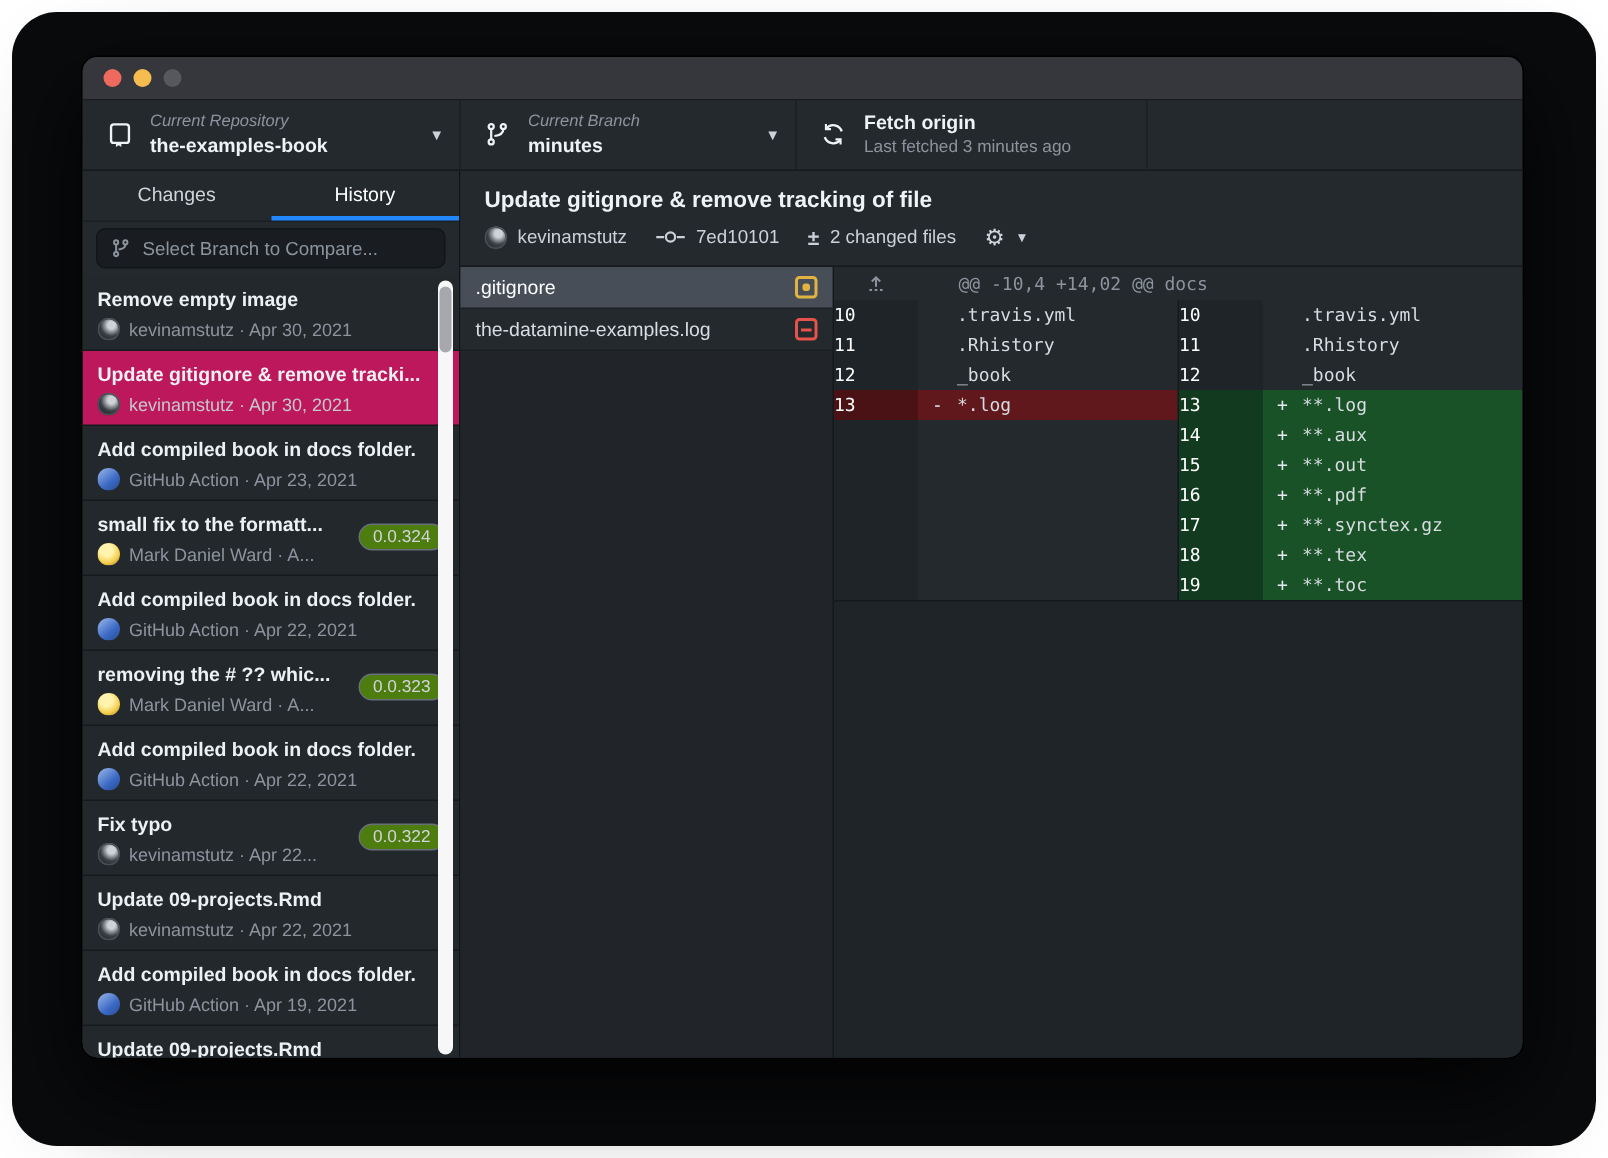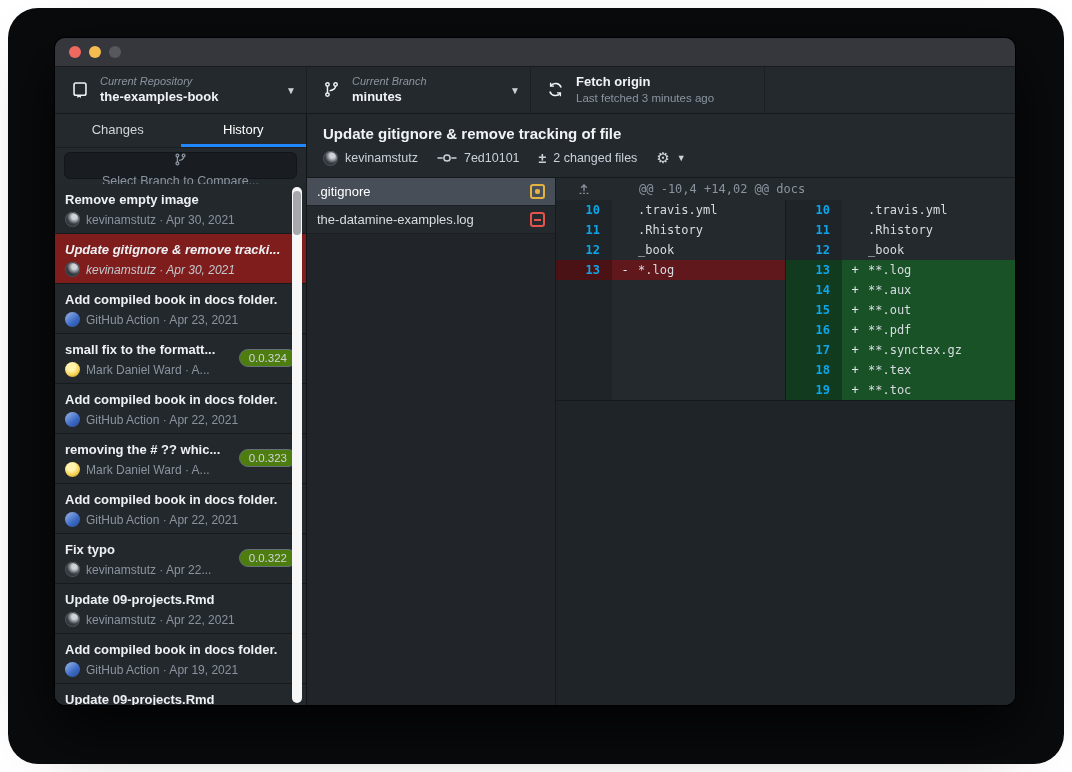--- a/index.html
+++ b/index.html
@@ -44,25 +44,25 @@
   .content{display:flex;height:593px;}
   
   .sidebar{width:252px;flex:none;background:#1f2428;border-right:1px solid #121518;
     display:flex;flex-direction:column;box-sizing:border-box;}
   .tabs{display:flex;height:33px;flex:none;background:#24292e;border-bottom:1px solid #1b1f23;}
   .tab{flex:1;display:flex;align-items:center;justify-content:center;
     font-size:13px;color:#d1d5da;box-sizing:border-box;border-bottom:3px solid transparent;}
   .tab.active{color:#ffffff;border-bottom:3px solid #2188ff;}
   .compare-wrap{flex:none;background:#24292e;padding:4px 9px 5px;}
   .compare-input{height:25px;background:#191d21;border:1px solid #121519;border-radius:6px;
-    display:flex;align-items:center;padding:0 9px;gap:8px;color:#8b949e;font-size:12.5px;flex-direction:column;}
+    display:flex;align-items:center;padding:0 9px;gap:8px;color:#8b949e;font-size:12.5px;}
   .commit-list{flex:1;position:relative;overflow:hidden;background:#1f2428;}
   .commit-item{position:relative;height:50px;box-sizing:border-box;padding:8px 10px 0;
     border-bottom:1px solid #171a1d;background:#23282d;}
-  .commit-item.selected{background:#7f1d1d;font-style:italic;}
+  .commit-item.selected{background:#be185d;}
   .ci-title{font-size:13px;font-weight:700;color:#eef1f4;white-space:nowrap;overflow:hidden;}
   .ci-meta{display:flex;align-items:center;gap:6px;margin-top:5px;font-size:12px;color:#8b949e;
     white-space:nowrap;overflow:hidden;}
   .selected .ci-meta{color:#c3c8cd;}
   .avatar{width:15px;height:15px;border-radius:50%;flex:none;}
   .av-kevinamstutz{background:radial-gradient(circle at 62% 32%, #cfd3d8 0 18%, #3a3f46 52%, #15181c 100%);box-shadow:0 0 0 1px #4a4f55 inset;}
   .av-action{background:linear-gradient(140deg,#9db9ea,#3b69c4 60%,#274b92);}
   .av-ward{background:radial-gradient(circle at 40% 32%, #fff3ae 0 30%, #f5cf4e 62%, #96751a 100%);}
   .ci-badge{position:absolute;right:9px;top:15px;padding:2px 9px;border-radius:10px;
     background:#4d7c0f;border:1px solid #676f78;color:#d1d5da;font-size:11.5px;}
@@ -99,21 +99,21 @@
     font-family:"DejaVu Sans Mono", monospace;font-size:12px;}
   .hunk-row{height:22px;flex:none;display:flex;align-items:center;background:#24292e;color:#8b949e;}
   .hunk-gutter{width:56px;flex:none;display:flex;justify-content:center;color:#8b949e;}
   .hunk-text{padding-left:27px;white-space:pre;}
   .diff-panes{display:flex;height:200px;flex:none;}
   .pane{position:relative;box-sizing:border-box;overflow:hidden;}
   .pane::before{content:"";position:absolute;left:0;top:0;bottom:0;width:56px;background:#1f2428;}
   .pane-left{width:230px;flex:none;border-right:1px solid #15191d;background:#24292e;}
   .pane-right{flex:1;background:#24292e;}
   .diff-row{position:relative;height:20px;display:flex;line-height:20px;}
-  .dr-num{width:56px;flex:none;box-sizing:border-box;text-align:right;padding-right:12px;color:#0ea5e9;font-weight:bold;}
+  .dr-num{width:56px;flex:none;box-sizing:border-box;text-align:left;padding-right:12px;color:#ffffff;}
   .dr-sign{width:26px;flex:none;text-align:center;color:#e3e8ed;}
   .dr-text{color:#d7dce1;white-space:pre;}
   .diff-row.context{background:#24292e;}
   .diff-row.context .dr-num{background:#1f2428;}
   .diff-row.removed{background:#60181d;}
   .diff-row.removed .dr-num{background:#4b1216;}
   .diff-row.added{background:#1a5228;}
   .diff-row.added .dr-num{background:#123a1f;}
   .diff-rest{flex:1;background:#1f2428;border-top:1px solid #15191c;}
   svg{display:block;}

